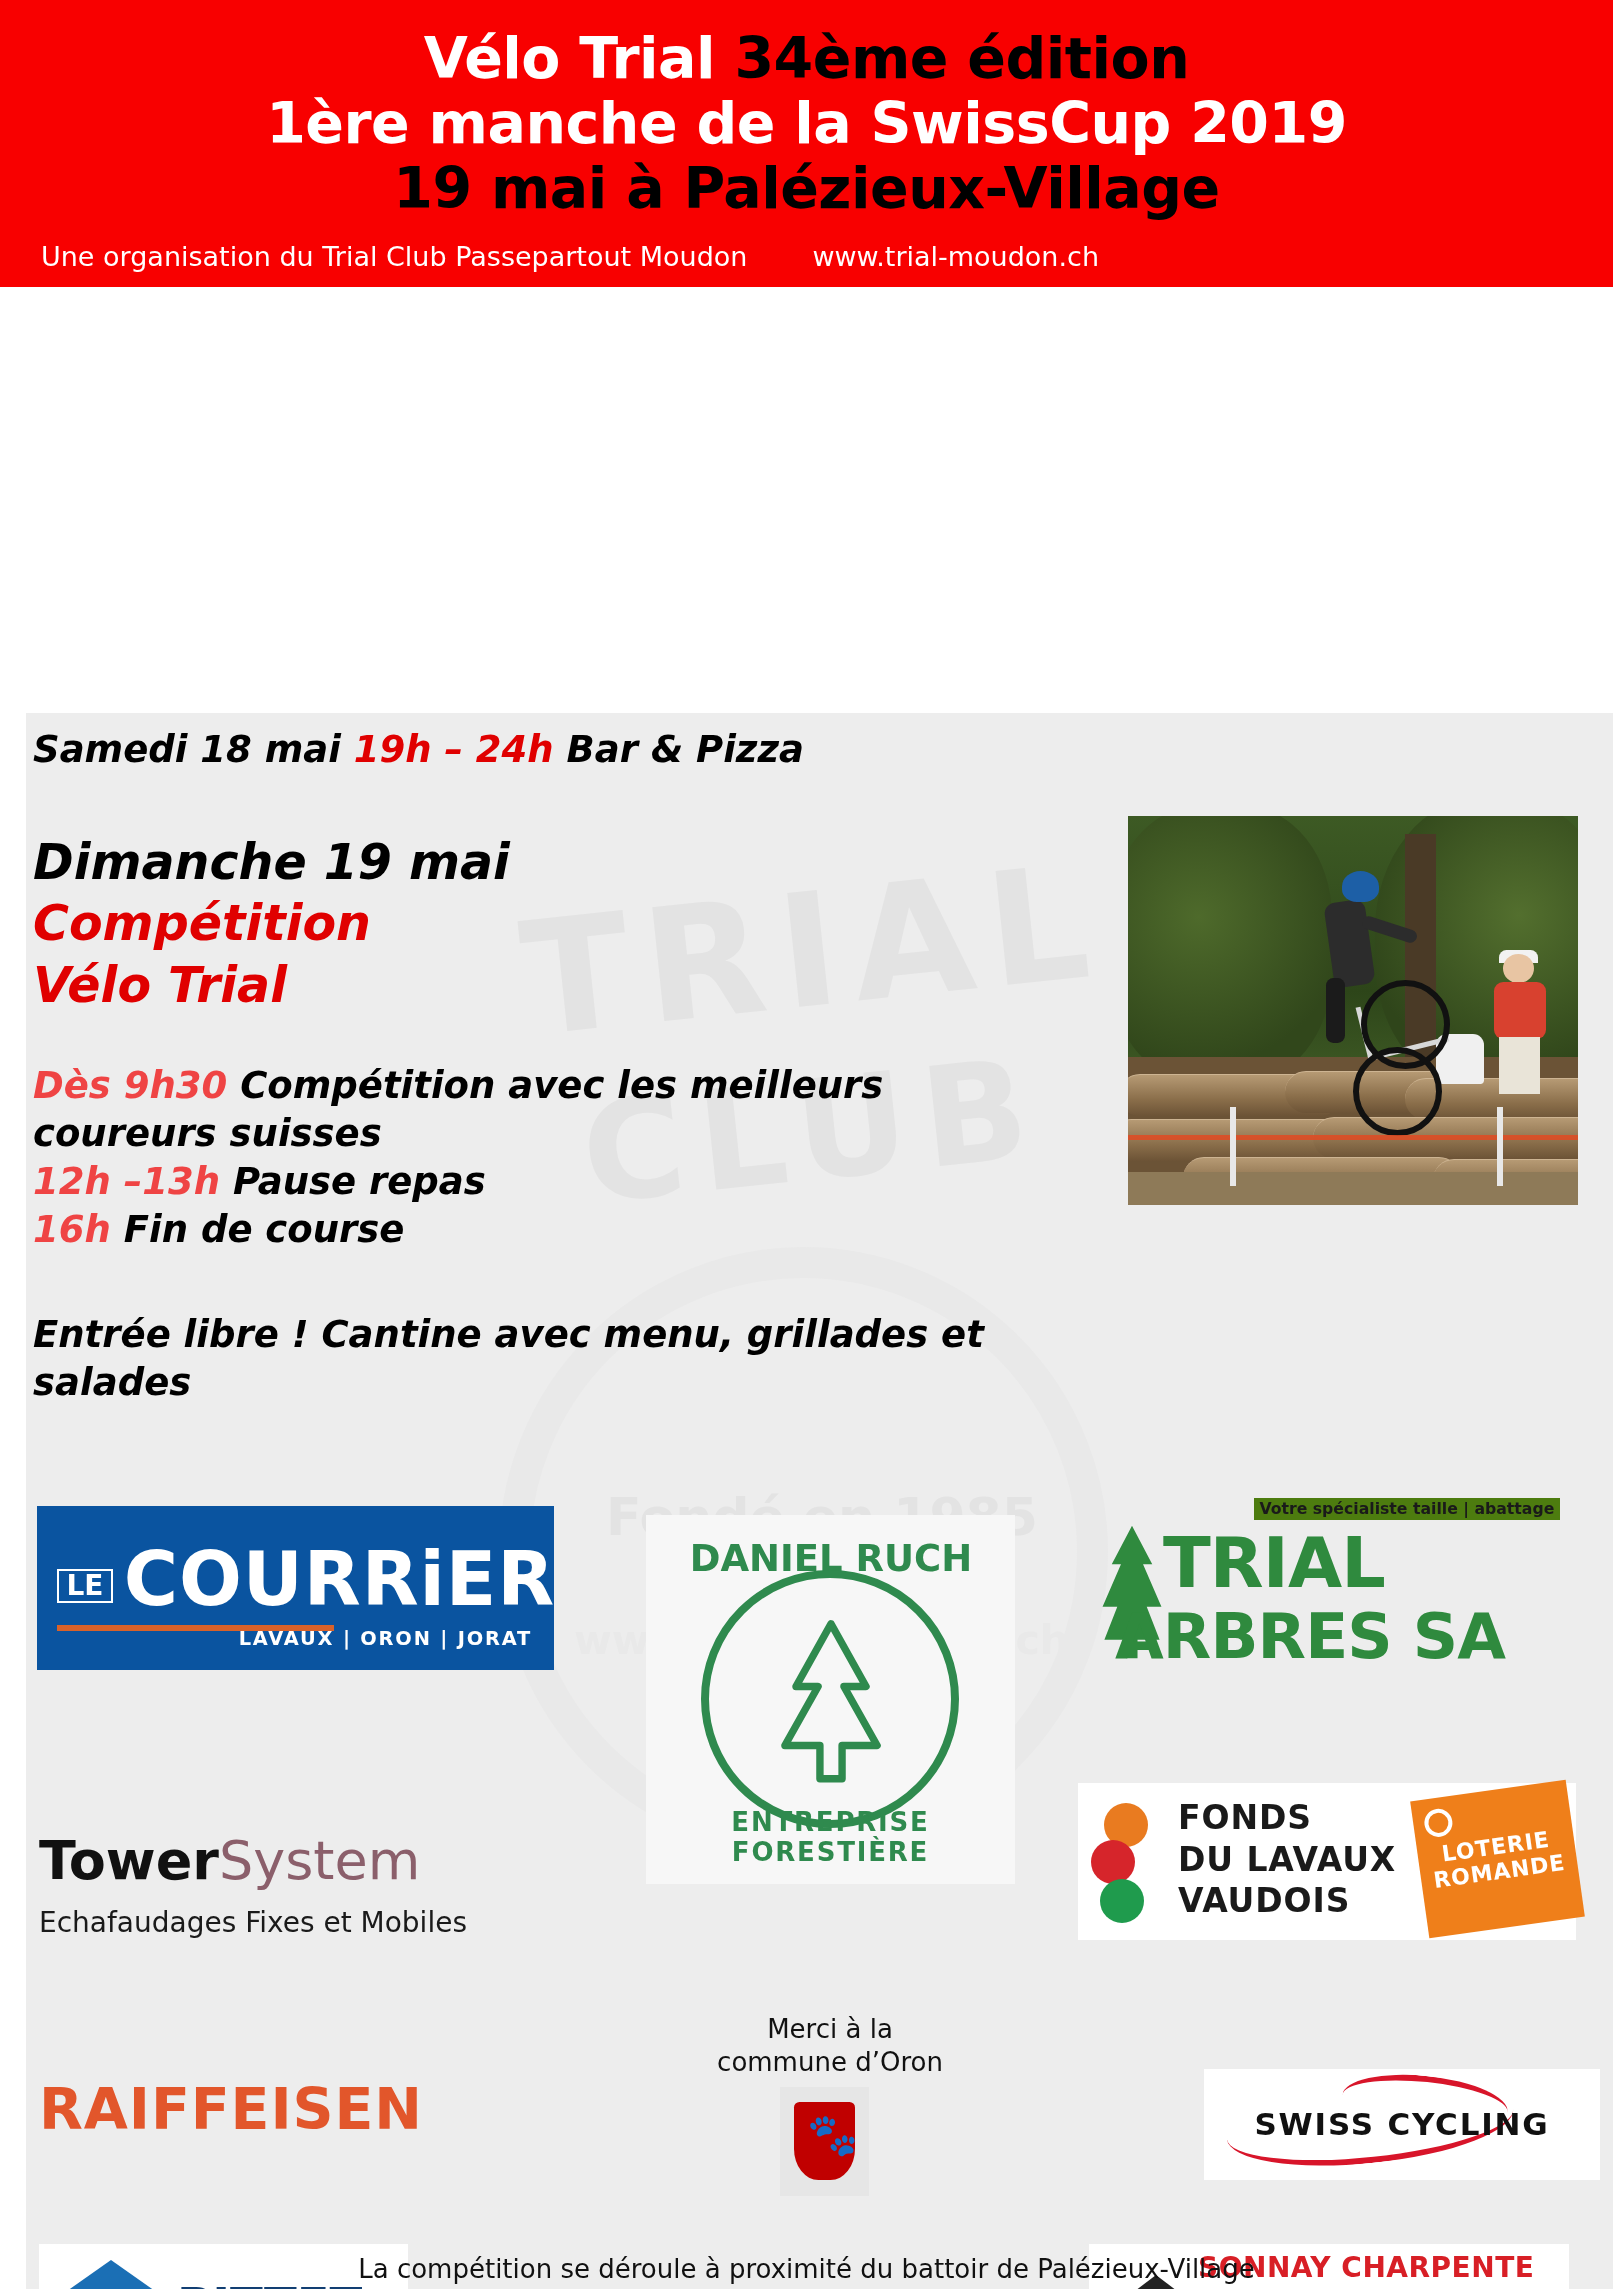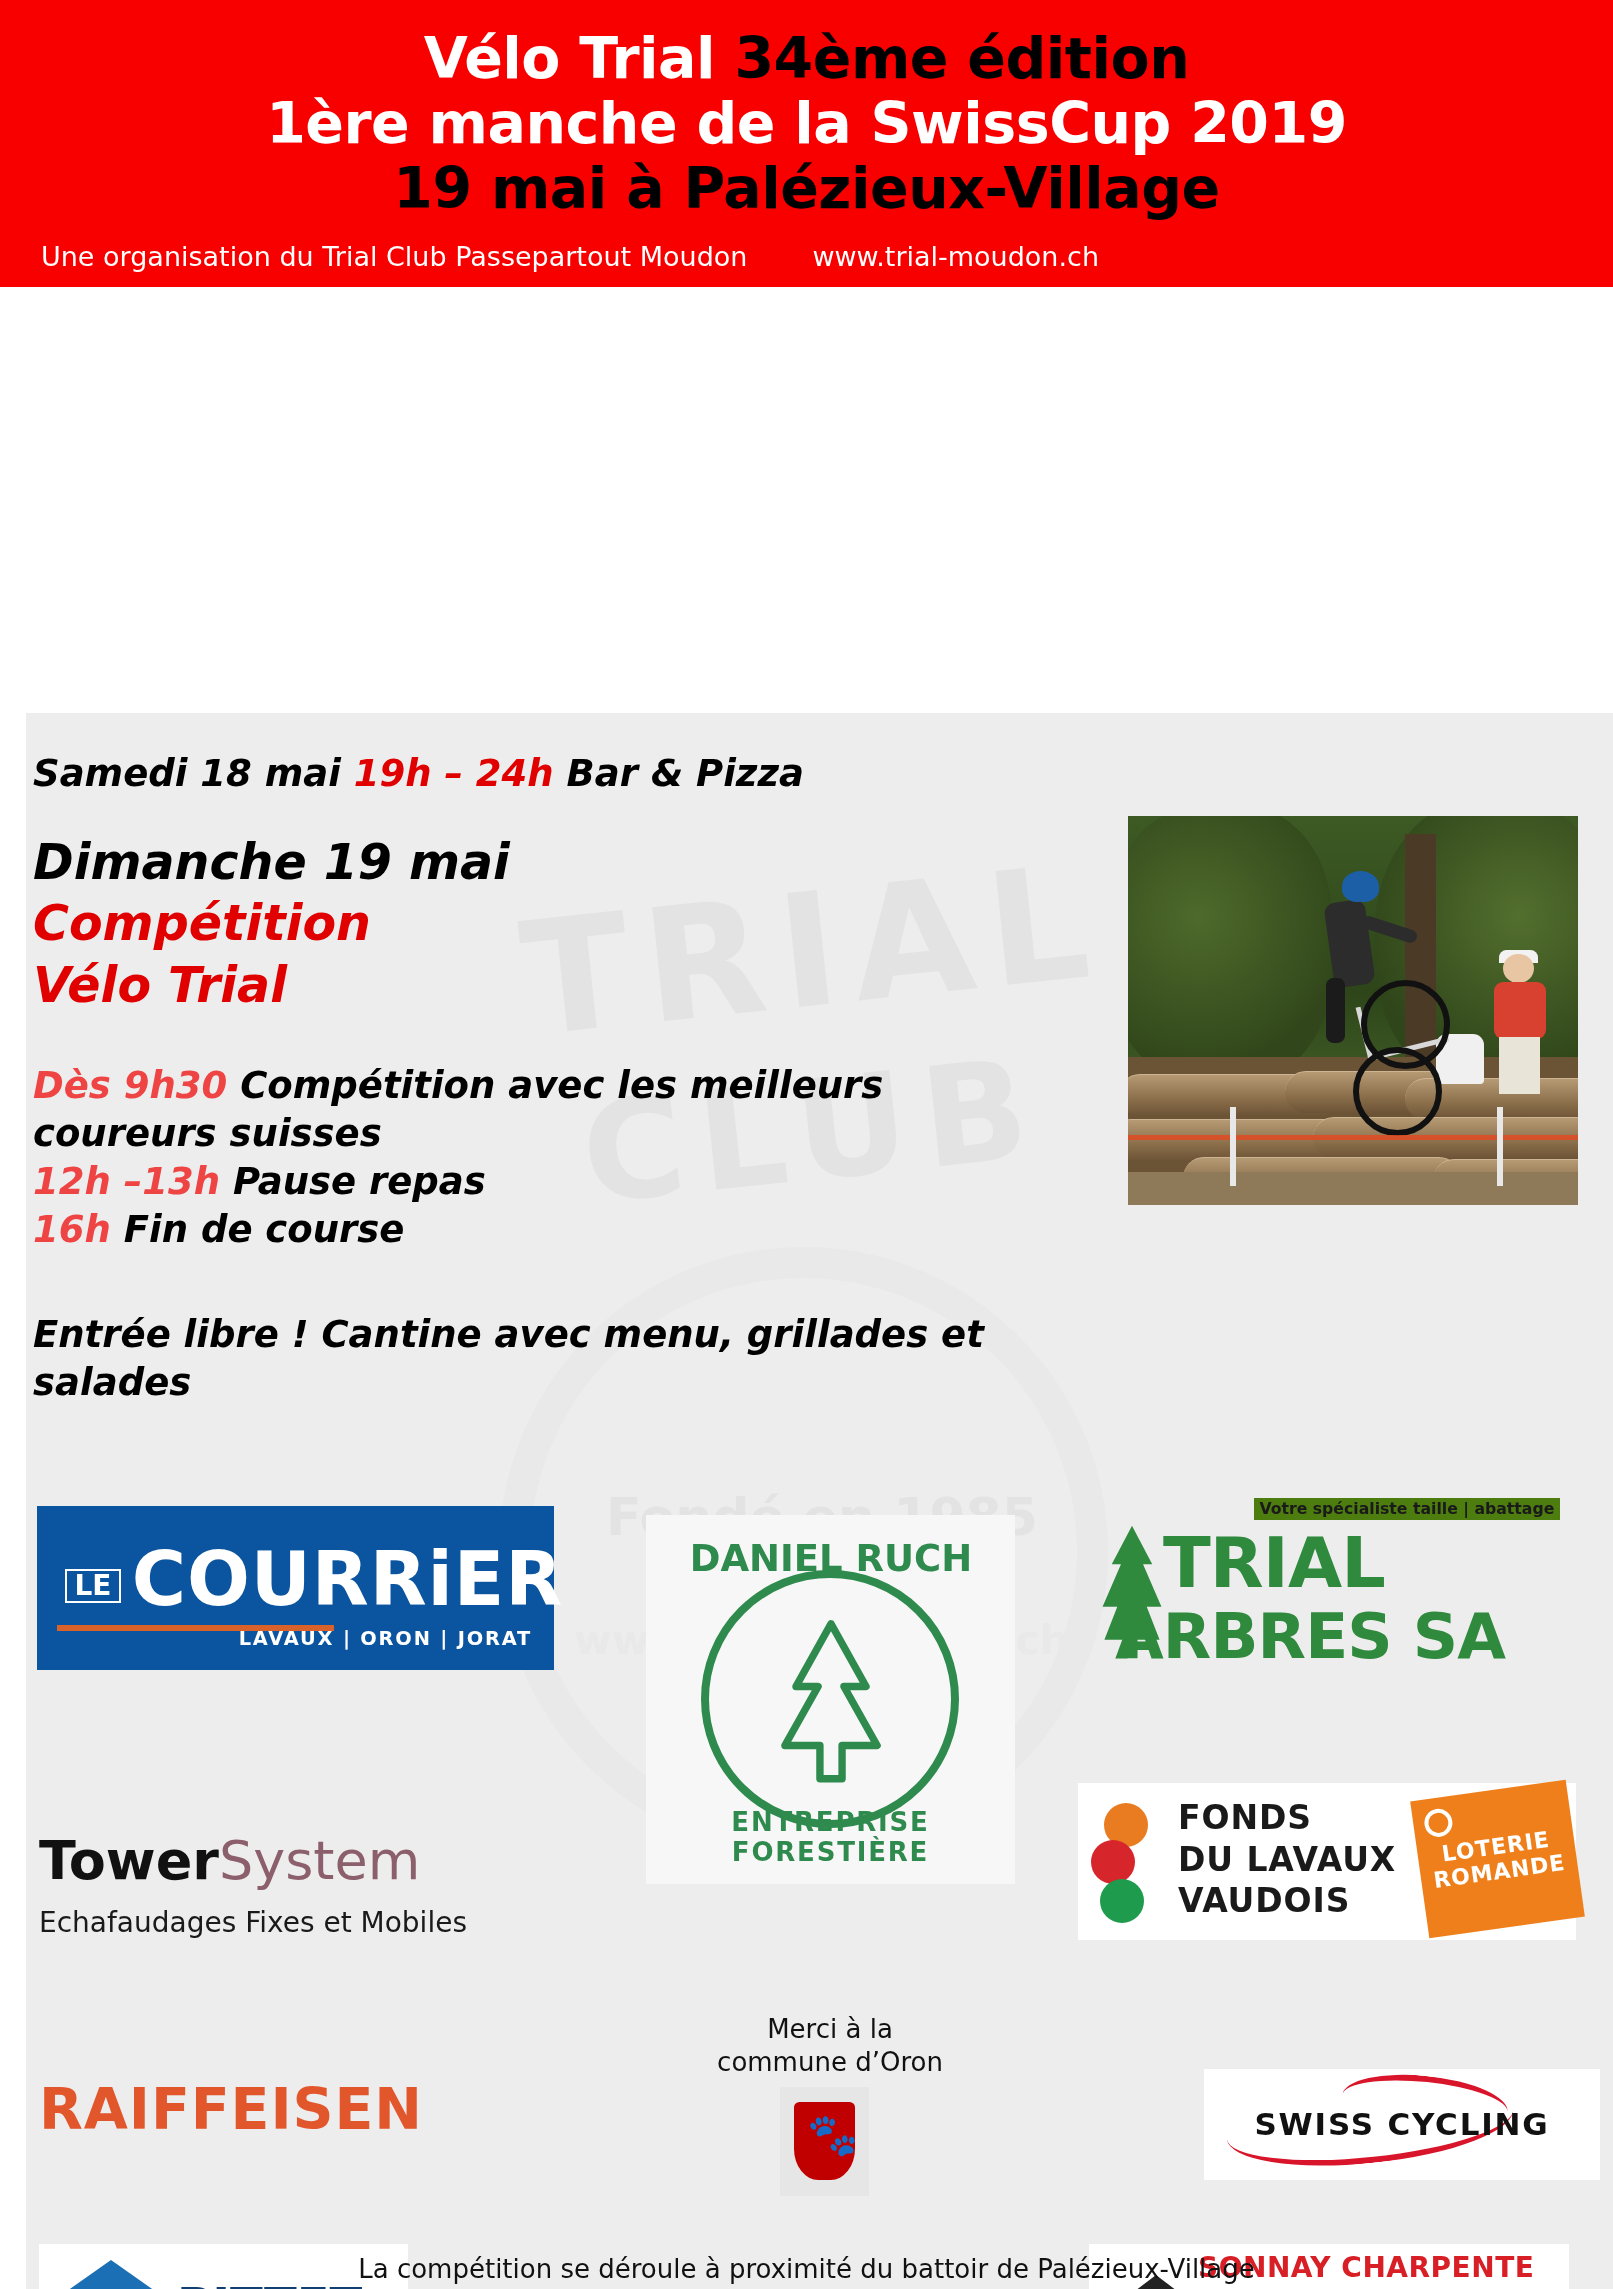--- a/index.html
+++ b/index.html
@@ -120,21 +120,20 @@
   
   .samedi {
     position: absolute;
     left: 33px;
     top: 441px;
     font-size: 37px;
     font-weight: bold;
     font-style: italic;
     color: #000;
     white-space: nowrap;
-    margin-top: 24px;
   }
   .samedi .red { color: #e00000; }
 
   .dimanche {
     position: absolute;
     left: 33px;
     top: 545px;
     font-size: 49px;
     font-weight: bold;
     font-style: italic;
@@ -203,21 +202,21 @@
   .photo .tape { position:absolute; left:0; bottom:65px; width:100%; height:4.6px; background:#e04a22; opacity:.85; }
   .photo .pole { position:absolute; bottom:18.5px; width:5.5px; height:79px; background:#e8e8e8; }
 
   
   .sponsors { position: absolute; left: 0; top: 1191px; width: 1613px; height: 978px; }
 
   .courrier {
     position: absolute; left: 37px; top: 28px; width: 517px; height: 164px;
     background: #0a54a0; display: flex; flex-direction: column; justify-content: center;
   }
-  .courrier .row1 { display: flex; align-items: flex-end; padding-left: 28px; }
+  .courrier .row1 { display: flex; align-items: flex-end; padding-left: 20px; }
   .courrier .le {
     color: #fff; font-weight: bold; font-size: 28px; border: 2.8px solid #fff;
     padding: 0.9px 7.4px; margin-right: 11px; margin-bottom: 11px; line-height: 1;
   }
   .courrier .main { color: #fff; font-weight: bold; font-size: 74px; letter-spacing: 0.9px; line-height: .95; }
   .courrier .rule { height: 6.5px; background: #d8622a; margin: 11px 20px 0 20px; width: 277px; }
   .courrier .sub { color: #fff; font-size: 19.4px; font-weight: bold; letter-spacing: 1.8px; position: absolute; right: 22px; bottom: 20px; }
 
   .tower { position: absolute; left: 39px; top: 351px; width: 554px; }
   .tower .name { font-size: 54px; }

